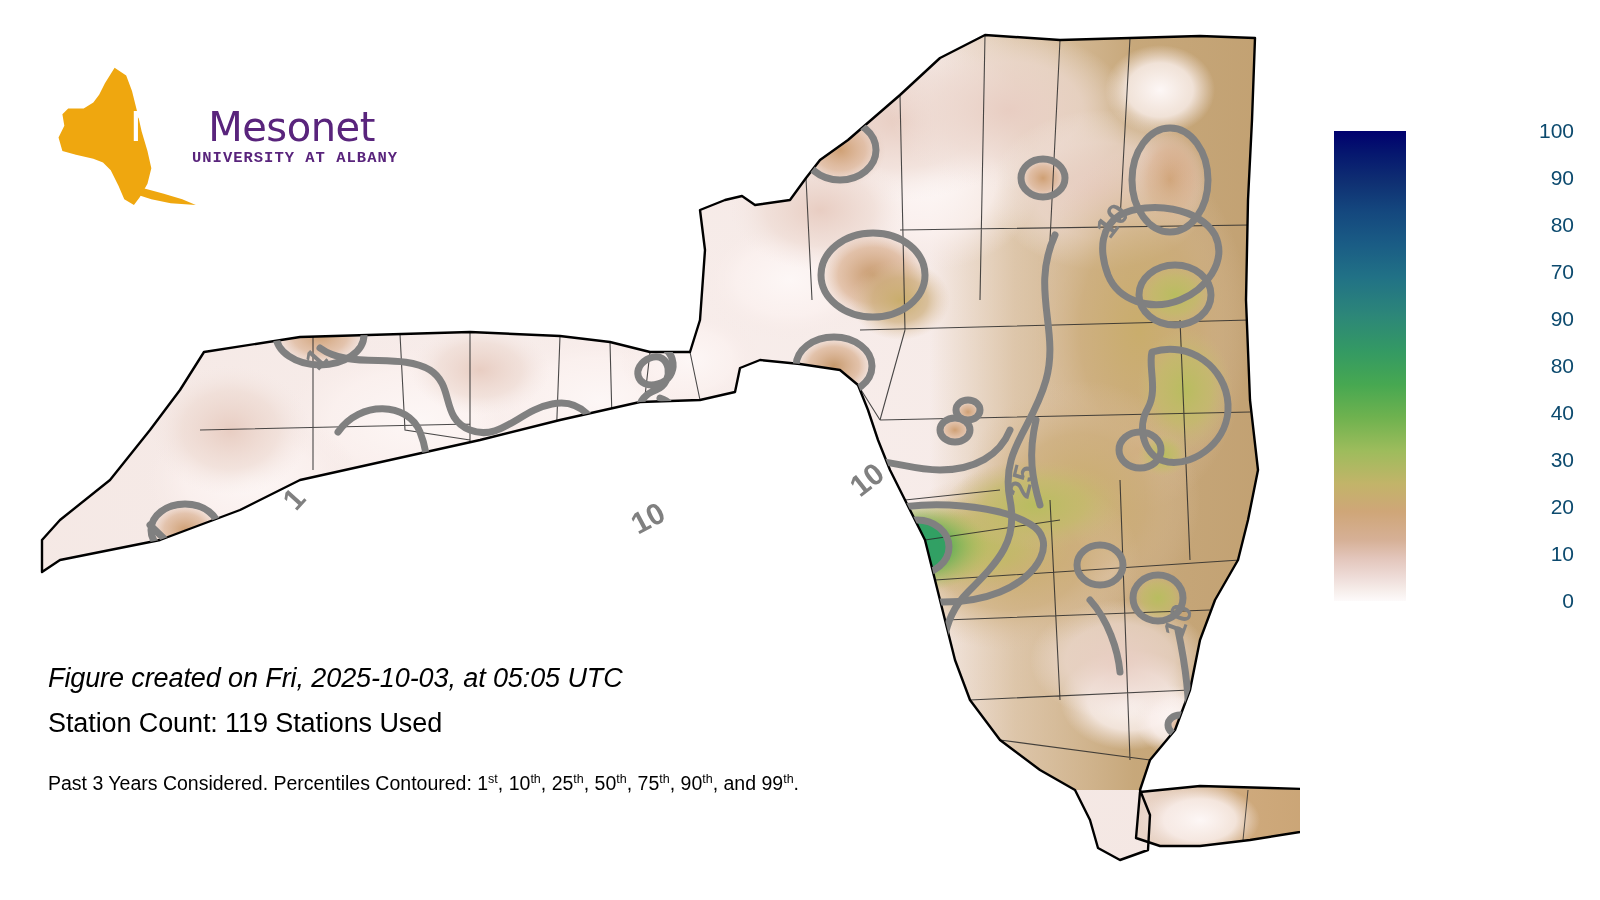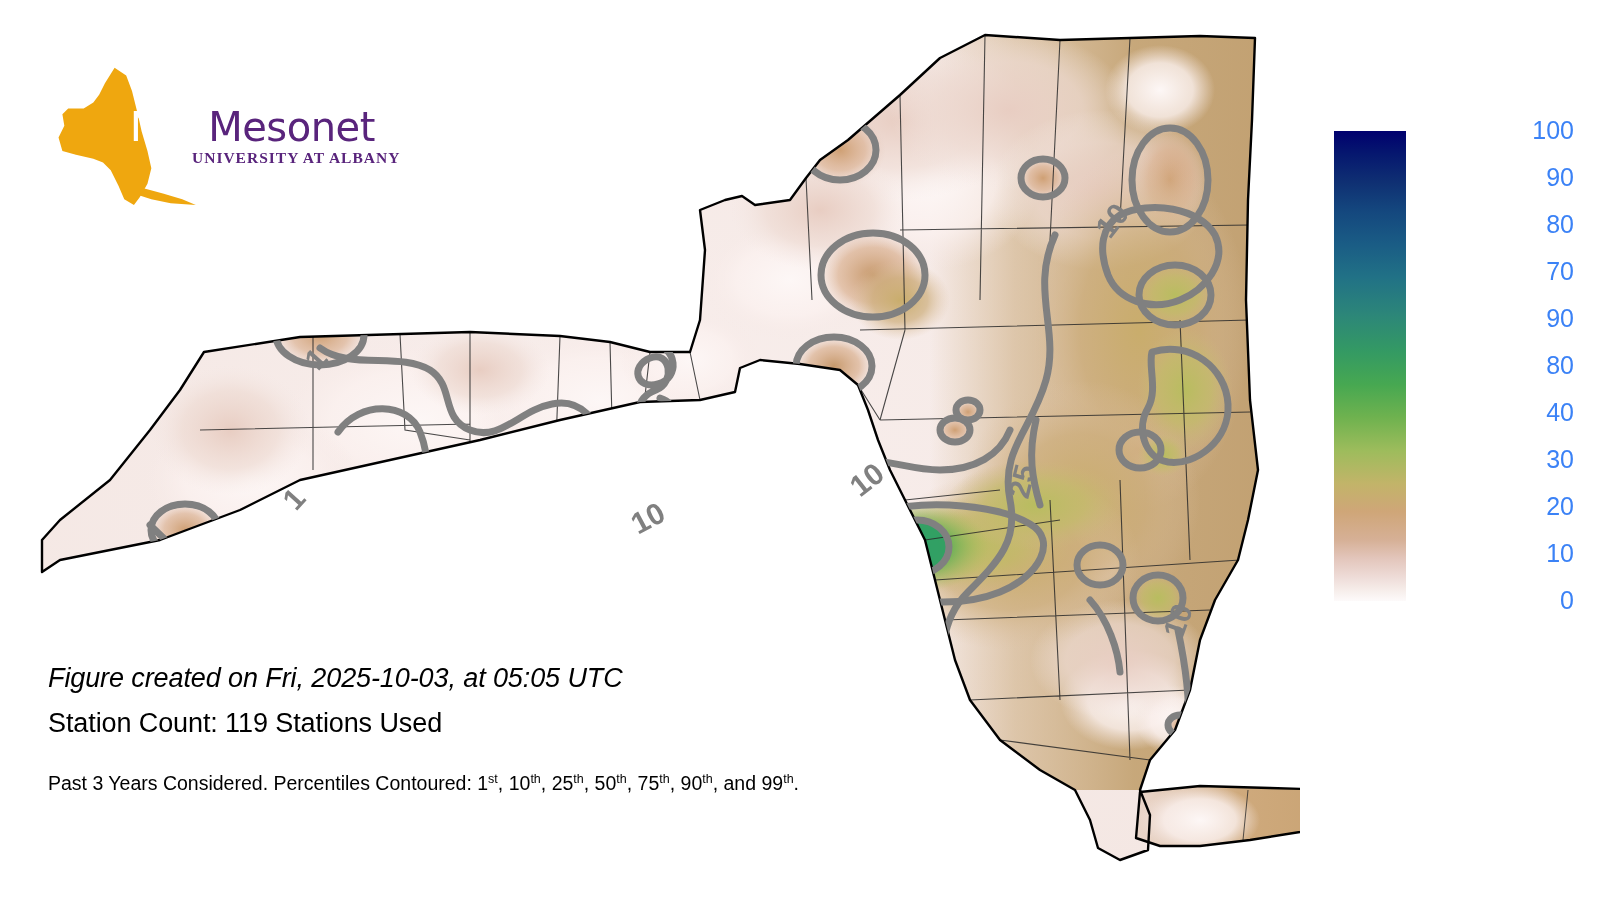--- a/index.html
+++ b/index.html
@@ -48,21 +48,21 @@
   }
   .logo-nys {
     color: #ffffff;
     -webkit-text-stroke: 0px;
     text-shadow: 0 0 0 #fff;
   }
   .logo-meso {
     color: #59247c;
   }
   .logo-line2 {
-    font-family: Liberation Serif, serif;
+    font-family: Liberation Mono, monospace;
     font-weight: bold;
     font-size: 15.5px;
     letter-spacing: 1.0px;
     color: #59247c;
     margin-top: 1px;
     margin-left: 62px;
     white-space: nowrap;
   }
 
   
@@ -109,24 +109,24 @@
       #eedcd8 95%,
       #f7efec 98%,
       #fdfafa 100%
     );
   }
   .cb-tick-label {
     position: absolute;
     right: 0;
     width: 120px;
     text-align: right;
-    font-size: 25px;
+    font-size: 21px;
     line-height: 29px;
     font-family: "Liberation Sans", sans-serif;
-    color: #3b82f6;
+    color: #0c4a6e;
   }
 
   
   #caption-block {
     position: absolute;
     left: 48px;
     top: 628px;
     width: 1020px;
   }
   #map-title {

